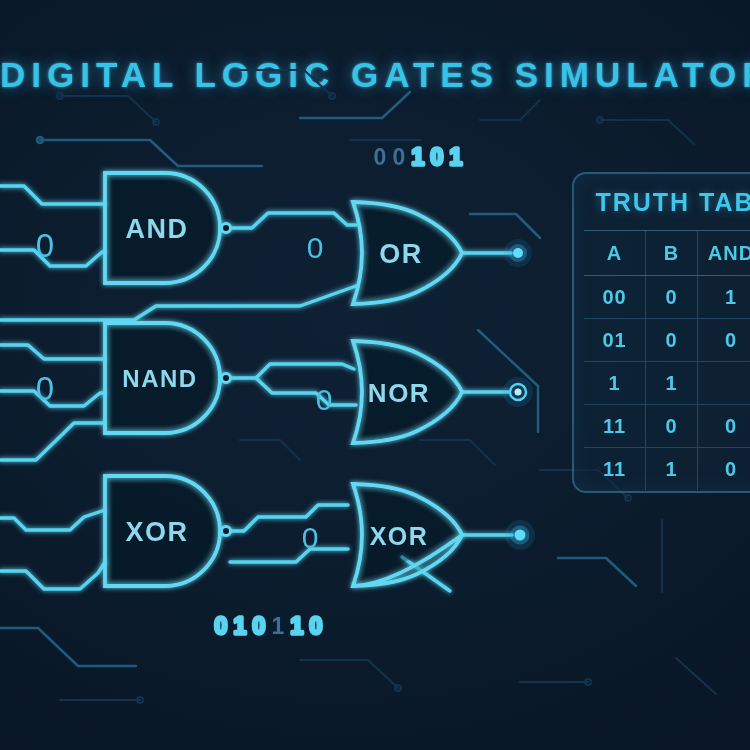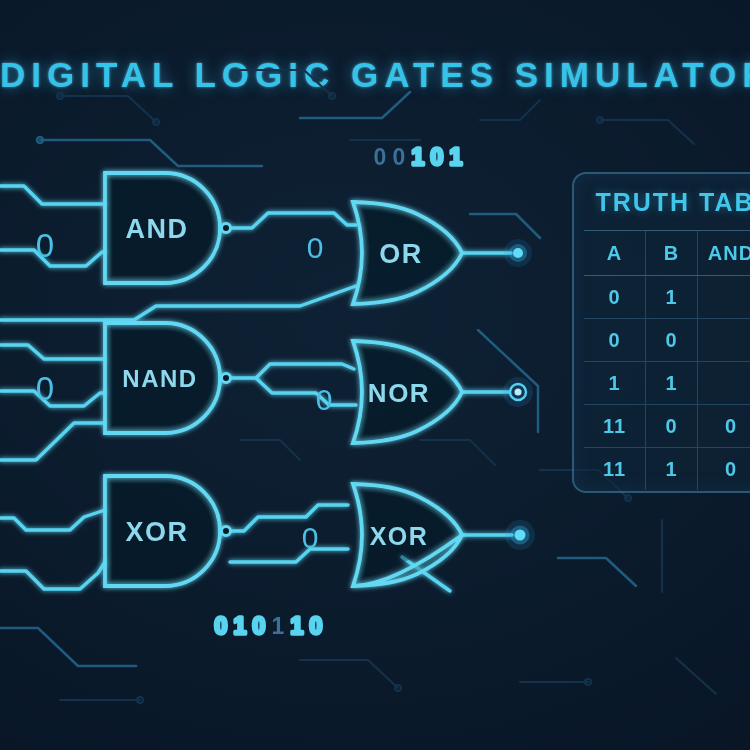--- a/index.html
+++ b/index.html
@@ -182,24 +182,26 @@
   <div class="tt-panel">
     <div class="tt-title">TRUTH TABLE</div>
     <div class="tt-table">
       <div class="tt-row head" id="tt-head">
           <div class="tt-cell">A</div>
           <div class="tt-cell">B</div>
           <div class="tt-cell">AND</div>
         </div>
       <div id="tt-body">
           <div class="tt-row body">
-            <div class="tt-cell">0</div>
-            <div class="tt-cell">1</div>
-          </div>
-          <div class="tt-row body">
+            <div class="tt-cell">00</div>
+            <div class="tt-cell">0</div>
+            <div class="tt-cell">1</div>
+          </div>
+          <div class="tt-row body">
+            <div class="tt-cell">01</div>
             <div class="tt-cell">0</div>
             <div class="tt-cell">0</div>
           </div>
           <div class="tt-row body">
             <div class="tt-cell">1</div>
             <div class="tt-cell">1</div>
           </div>
           <div class="tt-row body">
             <div class="tt-cell">11</div>
             <div class="tt-cell">0</div>

